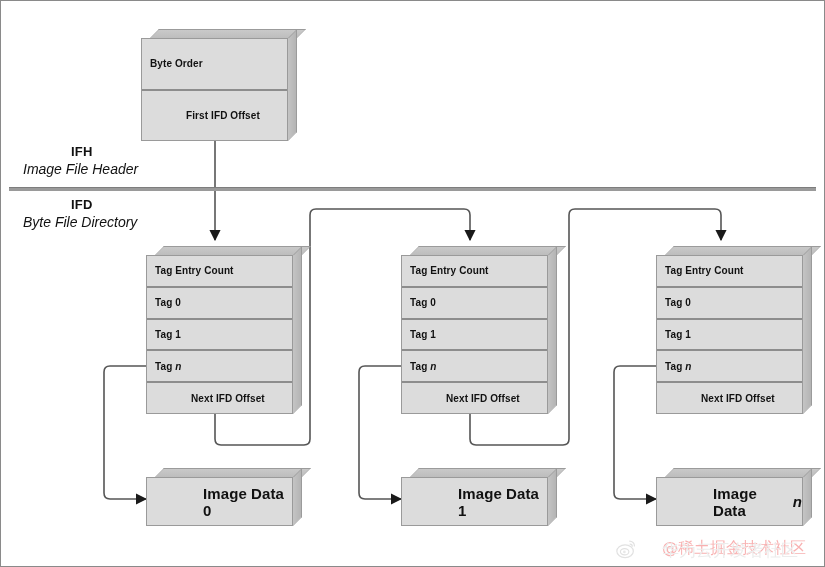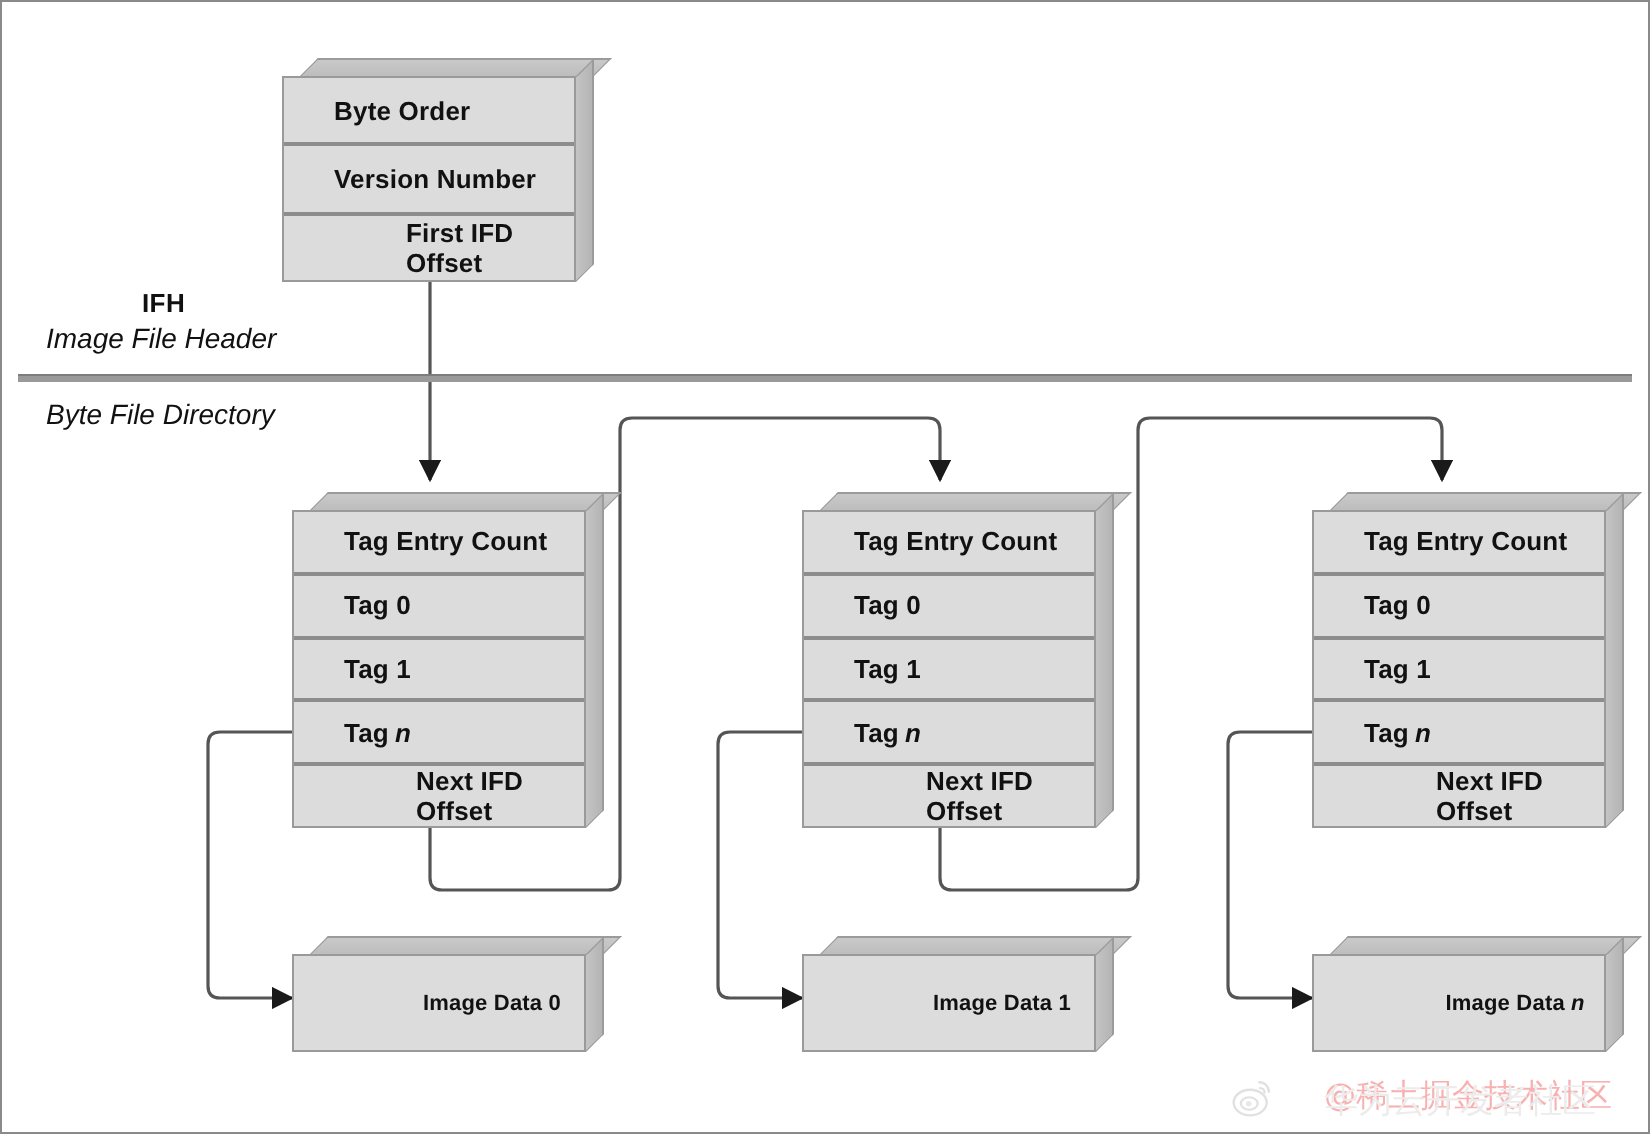--- a/index.html
+++ b/index.html
@@ -96,43 +96,43 @@
     background: #dcdcdc;
     border: 1px solid #9a9a9a;
     box-sizing: border-box;
     display: flex;
     flex-direction: column;
   }
   .row {
     flex: 1 1 0;
     display: flex;
     align-items: center;
-    padding-left: 25px;
-    font-size: 13px;
+    padding-left: 8px;
+    font-size: 10px;
     font-weight: bold;
     color: #111;
     letter-spacing: .1px;
     background: #dcdcdc;
     border-bottom: 2px solid #8d8d8d;
     box-sizing: border-box;
     position: relative;
   }
   .row:last-child {
     border-bottom: none;
     margin-left: 36px;
   }
   .row .ital {
     font-style: italic;
     font-weight: bold;
     padding-left: 3px;
   }
   .single-row {
     justify-content: center;
     padding-left: 20px;
-    font-size: 11px;
+    font-size: 15px;
   }
 
   
   #watermark {
     position: absolute;
     right: 18px;
     bottom: 6px;
     display: flex;
     gap: 7px;
     opacity: .42;
@@ -191,36 +191,34 @@
   </svg>
 
   <div class="box3d" style="left:140px; top:28px; width:156px; height:112px;">
     <div class="face-top" style="left:9px; width:147px;"></div>
     <div class="face-right" style="left:147px; top:9px; height:103px;"></div>
     <div class="face-front" style="top:9px; width:147px; height:103px;">
       <div class="row">
         <span>Byte Order</span>
       </div>
       <div class="row">
-        <span>Version Number</span>
-      </div>
-      <div class="row">
         <span>First IFD Offset</span>
       </div>
     </div>
   </div>
 
   <div class="sec-label" style="left:22px; top:143px;">
     <div class="sec-abbr">IFH</div>
     <div class="sec-full">Image File Header</div>
   </div>
 
   <div class="divider" style="top:186px;"></div>
 
   <div class="sec-label" style="left:22px; top:196px;">
+    <div class="sec-abbr">IFD</div>
     <div class="sec-full">Byte File Directory</div>
   </div>
 
   <div class="box3d" style="left:145px; top:245px; width:156px; height:168px;">
     <div class="face-top" style="left:9px; width:147px;"></div>
     <div class="face-right" style="left:147px; top:9px; height:159px;"></div>
     <div class="face-front" style="top:9px; width:147px; height:159px;">
       <div class="row">
         <span>Tag Entry Count</span>
       </div>

